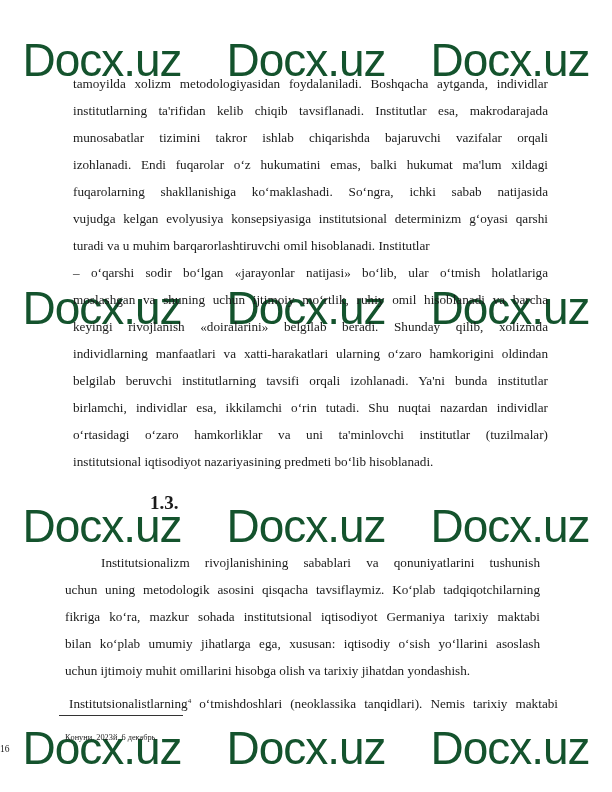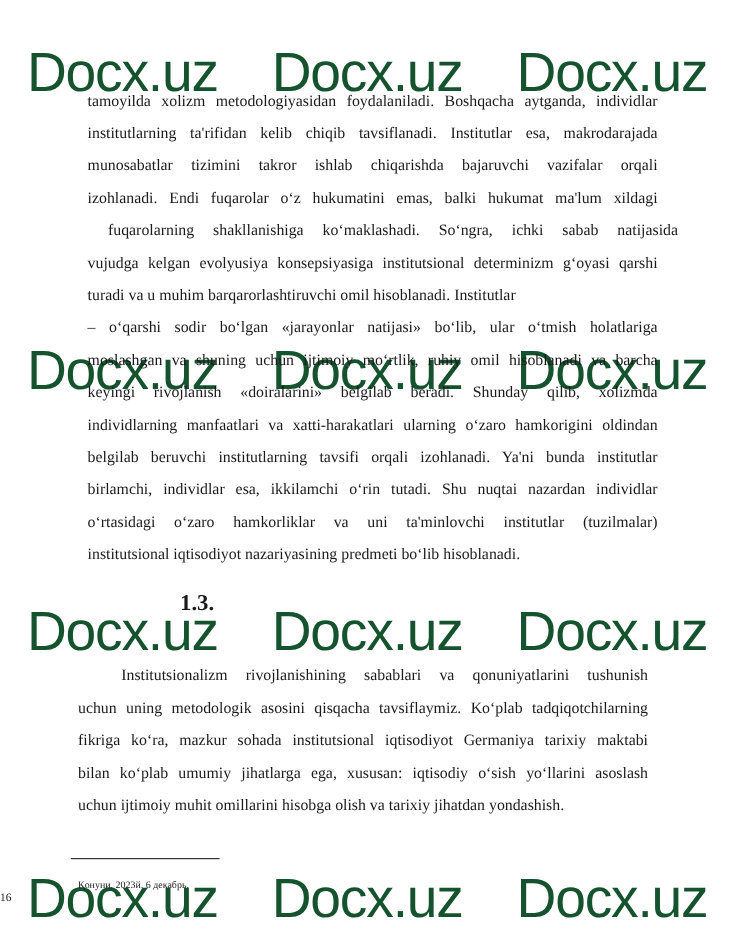--- a/index.html
+++ b/index.html
@@ -42,21 +42,21 @@
   <span class="watermark">Docx.uz</span>
 </div>
 
 <div class="page">
 
   <div>
     <div class="line just" style="top:77px;left:73px;width:475px">tamoyilda xolizm metodologiyasidan foydalaniladi. Boshqacha aytganda, individlar</div>
     <div class="line just" style="top:104px;left:73px;width:475px">institutlarning ta'rifidan kelib chiqib tavsiflanadi. Institutlar esa, makrodarajada</div>
     <div class="line just" style="top:131px;left:73px;width:475px">munosabatlar tizimini takror ishlab chiqarishda bajaruvchi vazifalar orqali</div>
     <div class="line just" style="top:158px;left:73px;width:475px">izohlanadi. Endi fuqarolar o‘z hukumatini emas, balki hukumat ma'lum xildagi</div>
-    <div class="line just" style="top:185px;left:90px;width:475px">fuqarolarning shakllanishiga ko‘maklashadi. So‘ngra, ichki sabab natijasida</div>
+    <div class="line just" style="top:185px;left:73px;width:475px">fuqarolarning shakllanishiga ko‘maklashadi. So‘ngra, ichki sabab natijasida</div>
     <div class="line just" style="top:212px;left:73px;width:475px">vujudga kelgan evolyusiya konsepsiyasiga institutsional determinizm g‘oyasi qarshi</div>
     <div class="line" style="top:239px;left:73px">turadi va u muhim barqarorlashtiruvchi omil hisoblanadi. Institutlar</div>
   </div>
 
   <div>
     <div class="line just" style="top:266px;left:73px;width:475px">–  o‘qarshi sodir bo‘lgan «jarayonlar natijasi» bo‘lib, ular o‘tmish holatlariga</div>
     <div class="line just" style="top:293px;left:73px;width:475px">moslashgan va shuning uchun ijtimoiy mo‘rtlik, ruhiy omil hisoblanadi va barcha</div>
     <div class="line just" style="top:320px;left:73px;width:475px">keyingi rivojlanish «doiralarini» belgilab beradi. Shunday qilib, xolizmda</div>
     <div class="line just" style="top:347px;left:73px;width:475px">individlarning manfaatlari va xatti-harakatlari ularning o‘zaro hamkorigini oldindan</div>
     <div class="line just" style="top:374px;left:73px;width:475px">belgilab beruvchi institutlarning tavsifi orqali izohlanadi. Ya'ni bunda institutlar</div>
@@ -68,19 +68,20 @@
   <div class="heading" style="left:150px">1.3.</div>
 
   <div>
     <div class="line just" style="top:556px;left:101px;width:439px">Institutsionalizm rivojlanishining sabablari va qonuniyatlarini tushunish</div>
     <div class="line just" style="top:583px;left:65px;width:475px">uchun uning metodologik asosini qisqacha tavsiflaymiz. Ko‘plab tadqiqotchilarning</div>
     <div class="line just" style="top:610px;left:65px;width:475px">fikriga ko‘ra, mazkur sohada institutsional iqtisodiyot Germaniya tarixiy maktabi</div>
     <div class="line just" style="top:637px;left:65px;width:475px">bilan ko‘plab umumiy jihatlarga ega, xususan: iqtisodiy o‘sish yo‘llarini asoslash</div>
     <div class="line" style="top:664px;left:65px">uchun ijtimoiy muhit omillarini hisobga olish va tarixiy jihatdan yondashish.</div>
   </div>
 
+  <div class="line" style="top:697px;left:69px;width:489px;text-align:justify;text-align-last:justify"><span>Institutsionalistlarning</span><sup>4</sup><span> o‘tmishdoshlari (neoklassika tanqidlari). Nemis tarixiy maktabi</span></div>
 
   <div class="fn-rule"></div>
 
   <div class="footnote" style="top:734px;left:65px">Қонуни. 2023й. 6 декабрь.</div>
 
   <div class="page-number">16</div>
 </div>
 
 </body></html>

